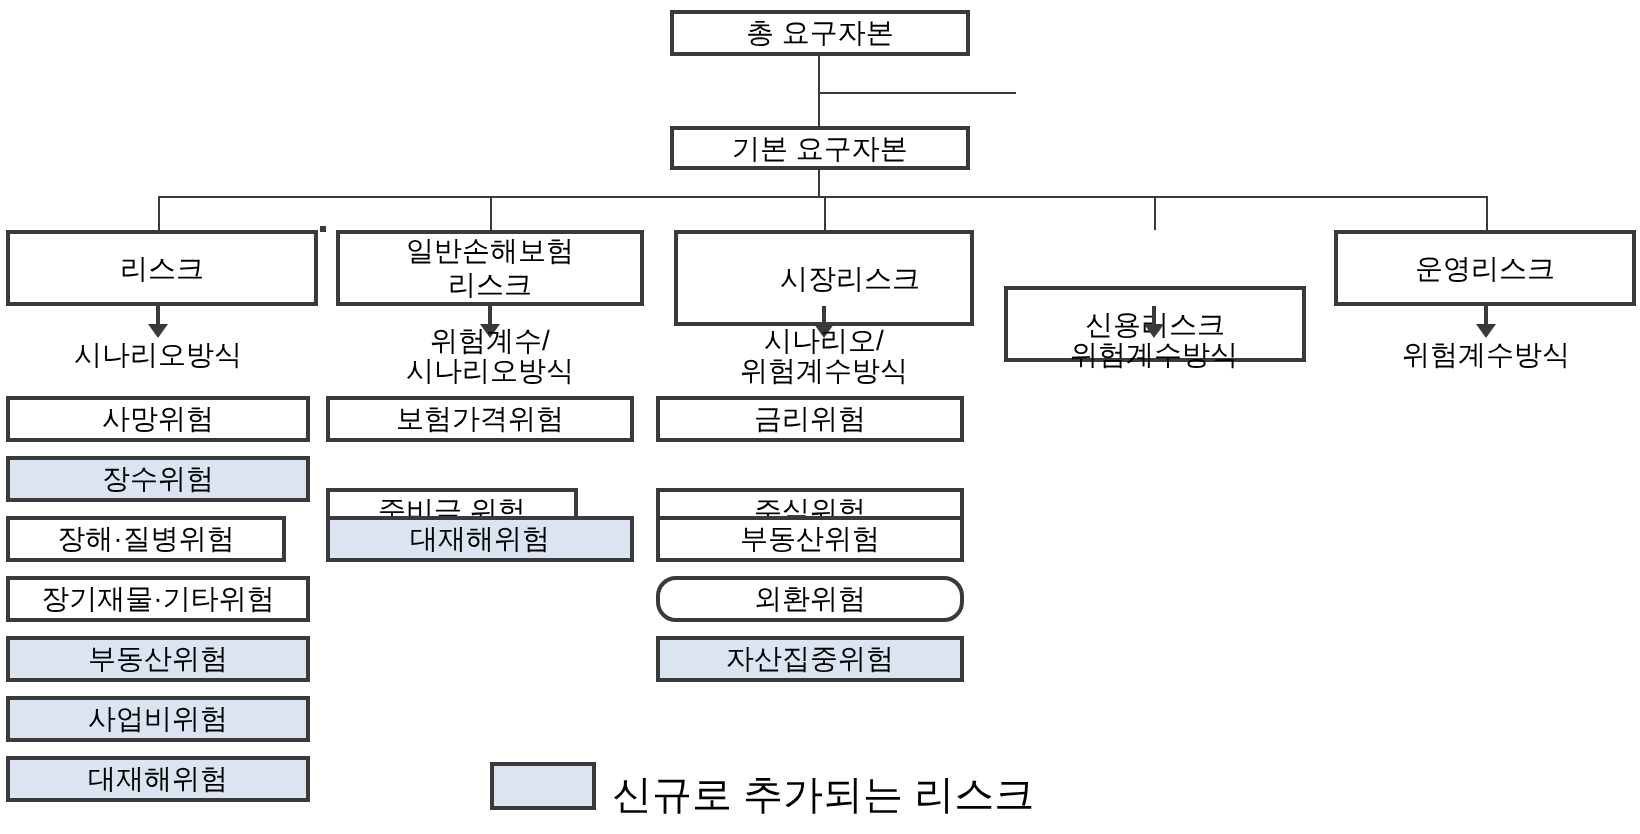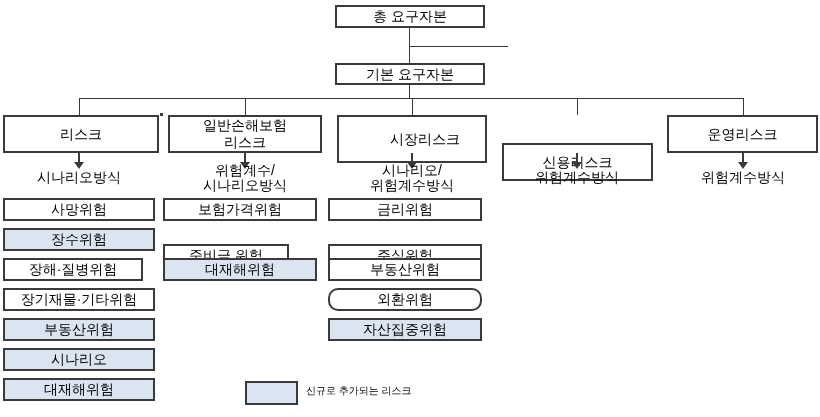--- a/index.html
+++ b/index.html
@@ -19,21 +19,21 @@
     transform:translateX(-50%);
   }
   .method span{display:block;}
   .method span:empty{display:none;}
   .arrow-line{position:absolute;width:2px;background:#3a3a3a;}
   .arrow-head{
     position:absolute;width:0;height:0;
     border-left:5px solid transparent;border-right:5px solid transparent;
     border-top:7px solid #3a3a3a;
   }
-  .legend-text{position:absolute;font-size:10px;white-space:nowrap;}
+  .legend-text{position:absolute;font-size:20px;white-space:nowrap;}
   .dot{position:absolute;width:3px;height:3px;background:#3a3a3a;}
 </style>
 </head>
 <body>
 
 <div id="stage">
 
   <div class="box" style="left:335px;top:5px;width:150px;height:23px;">
     <span>총 요구자본</span>
   </div>
@@ -114,21 +114,21 @@
   <div class="box" style="left:3px;top:258px;width:140px;height:23px;">
       <span>장해·질병위험</span>
     </div>
   <div class="box" style="left:3px;top:288px;width:152px;height:23px;">
       <span>장기재물·기타위험</span>
     </div>
   <div class="box hl" style="left: 3px; top: 318px; width: 152px; height: 23px; background-color: rgb(219, 229, 241);">
       <span>부동산위험</span>
     </div>
   <div class="box hl" style="left: 3px; top: 348px; width: 152px; height: 23px; background-color: rgb(219, 229, 241);">
-      <span>시나리오</span>
+      <span>사업비위험</span>
     </div>
   <div class="box hl" style="left: 3px; top: 378px; width: 152px; height: 23px; background-color: rgb(219, 229, 241);">
       <span>대재해위험</span>
     </div>
 
   <div class="box" style="left:163px;top:198px;width:154px;height:23px;">
       <span>보험가격위험</span>
     </div>
   <div class="box" style="left:163px;top:244px;width:126px;height:23px;">
       <span>준비금 위험</span>

